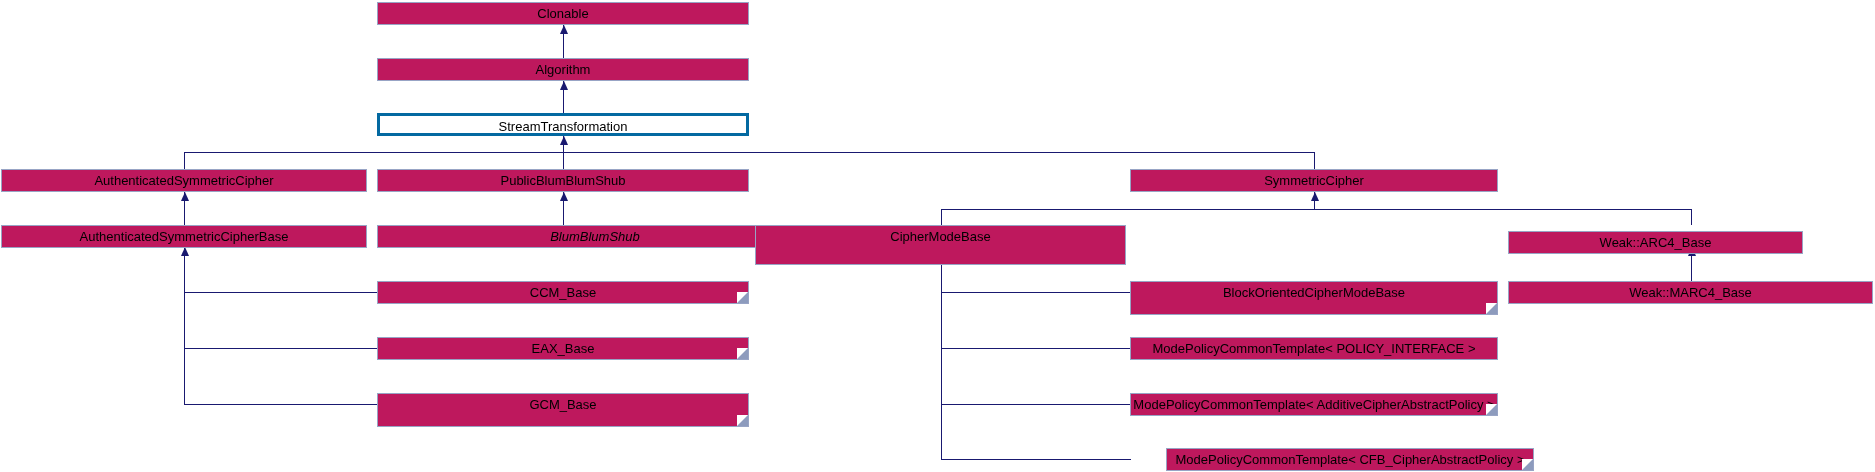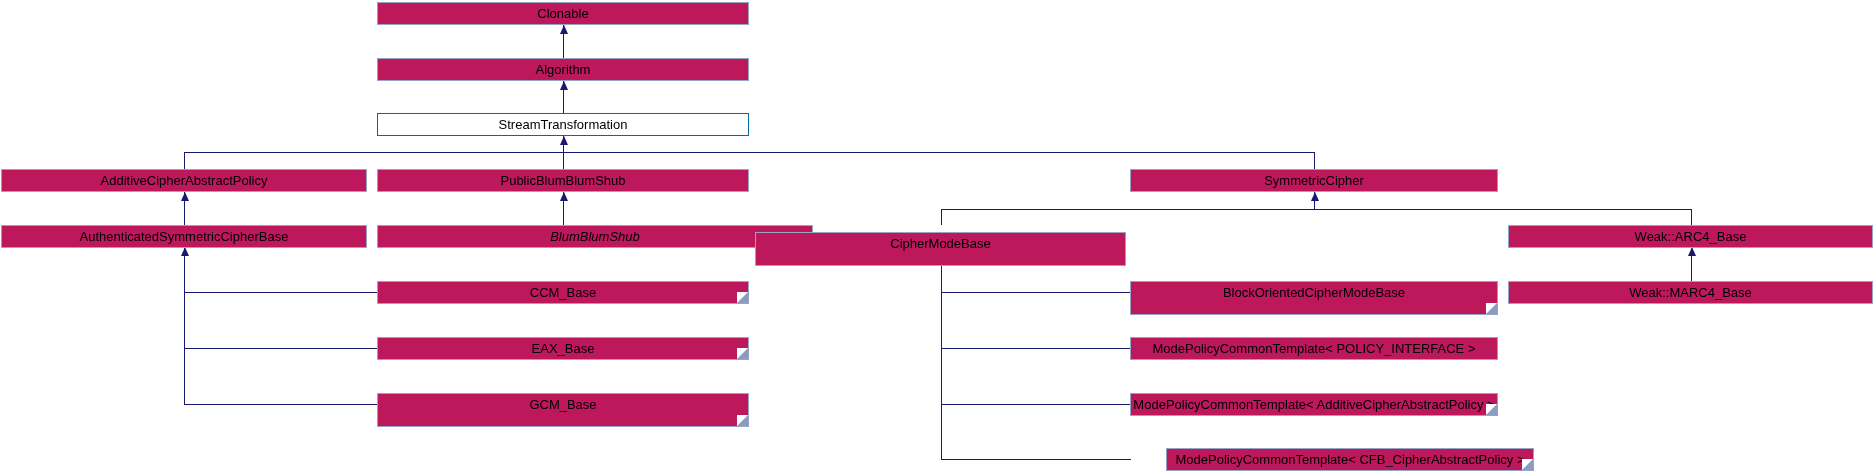--- a/index.html
+++ b/index.html
@@ -19,21 +19,21 @@
     color:#000000;
     font-size:13px;
     line-height:21px;
     text-align:center;
     white-space:nowrap;
     overflow:hidden;
     cursor:pointer;
   }
   .node.highlight{
     background:#ffffff;
-    border:1px solid #0369a1;
+    border:3px solid #0369a1;
   }
   
   .node.truncated::after{
     content:"";
     position:absolute;
     right:0;bottom:0;
     width:0;height:0;
     border-left:11px solid #ffffff;
     border-bottom:11px solid #8d9bbd;
   }
@@ -83,27 +83,27 @@
     <div class="arrow-up" style="left: 560px; top: 136px;"></div>
     <div class="arrow-up" style="left: 181px; top: 192px;"></div>
     <div class="arrow-up" style="left: 560px; top: 192px;"></div>
     <div class="arrow-up" style="left: 1311px; top: 192px;"></div>
     <div class="arrow-up" style="left: 181px; top: 247px;"></div>
     <div class="arrow-up" style="left: 938px; top: 247px;"></div>
     <div class="arrow-up" style="left: 1688px; top: 247px;"></div>
     <div class="node" style="left: 377px; top: 2px; width: 372px; height: 23px;">Clonable</div>
     <div class="node" style="left: 377px; top: 58px; width: 372px; height: 23px;">Algorithm</div>
     <div class="node highlight" style="left: 377px; top: 113px; width: 372px; height: 23px;">StreamTransformation</div>
-    <div class="node" style="left: 1px; top: 169px; width: 366px; height: 23px;">AdditiveCipherAbstractPolicy</div>
+    <div class="node" style="left: 1px; top: 169px; width: 366px; height: 23px;">AuthenticatedSymmetricCipher</div>
     <div class="node" style="left: 377px; top: 169px; width: 372px; height: 23px;">PublicBlumBlumShub</div>
     <div class="node" style="left: 1px; top: 225px; width: 366px; height: 23px;">AuthenticatedSymmetricCipherBase</div>
     <div class="node" style="left: 1130px; top: 169px; width: 368px; height: 23px;">SymmetricCipher</div>
     <div class="node" style="left: 377px; top: 225px; width: 436px; height: 23px; font-style: italic;">BlumBlumShub</div>
-    <div class="node" style="left: 755px; top: 225px; width: 371px; height: 34px; margin-top: 7px;">CipherModeBase</div>
-    <div class="node" style="left: 1508px; top: 225px; width: 365px; height: 23px;">Weak::ARC4_Base</div>
+    <div class="node" style="left: 755px; top: 225px; width: 371px; height: 40px;">CipherModeBase</div>
+    <div class="node" style="left: 1508px; top: 231px; width: 295px; height: 23px;">Weak::ARC4_Base</div>
     <div class="node truncated" style="left: 377px; top: 281px; width: 372px; height: 23px;">CCM_Base</div>
     <div class="node truncated" style="left: 1130px; top: 281px; width: 368px; height: 34px;">BlockOrientedCipherModeBase</div>
     <div class="node" style="left: 1508px; top: 281px; width: 365px; height: 23px;">Weak::MARC4_Base</div>
     <div class="node" style="left: 1130px; top: 337px; width: 368px; height: 23px;">ModePolicyCommonTemplate&lt; POLICY_INTERFACE &gt;</div>
     <div class="node truncated" style="left: 377px; top: 337px; width: 372px; height: 23px;">EAX_Base</div>
     <div class="node truncated" style="left: 377px; top: 393px; width: 372px; height: 34px;">GCM_Base</div>
     <div class="node truncated" style="left: 1130px; top: 393px; width: 368px; height: 23px;">ModePolicyCommonTemplate&lt; AdditiveCipherAbstractPolicy &gt;</div>
     <div class="node truncated" style="left: 1130px; top: 448px; width: 368px; height: 23px; margin-left: 36px;">ModePolicyCommonTemplate&lt; CFB_CipherAbstractPolicy &gt;</div>
   </div>
 

